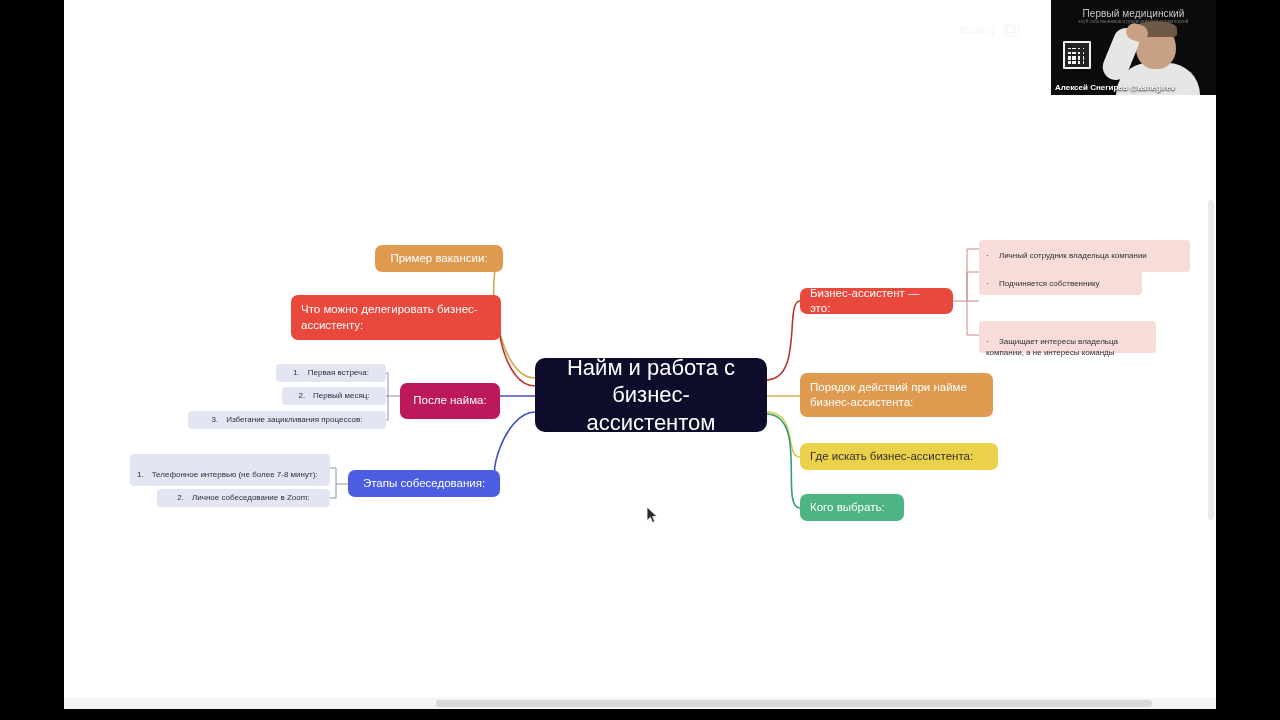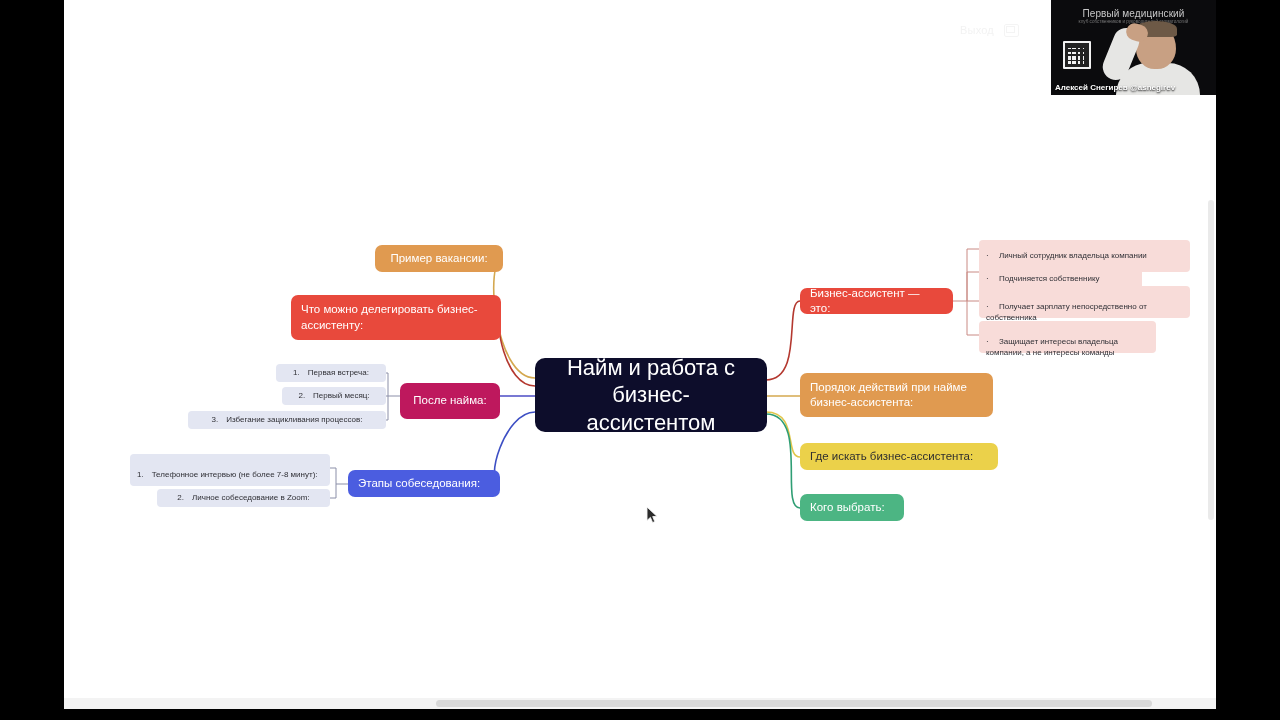--- a/index.html
+++ b/index.html
@@ -106,41 +106,38 @@
       <div class="node num" style="left:212px;top:364px;width:110px;height:18px;background:#e3e6f2;justify-content:center;">
         <span>1. Первая встреча:</span>
       </div>
       <div class="node num" style="left:218px;top:387px;width:104px;height:18px;background:#e3e6f2;justify-content:center;">
         <span>2. Первый месяц:</span>
       </div>
       <div class="node num" style="left:124px;top:411px;width:198px;height:18px;background:#e3e6f2;justify-content:center;">
         <span>3. Избегание зацикливания процессов:</span>
       </div>
 
-      <div class="node" style="left:284px;top:470px;width:152px;height:27px;background:#4b5de0;">
+      <div class="node" style="left:284px;top:470px;width:152px;height:27px;background:#4b5de0;justify-content:center;">
         <span>Этапы собеседования:</span>
       </div>
       <div class="node sub" style="left:66px;top:454px;width:200px;height:28px;background:#e3e6f2;">
         <span>1. Телефонное интервью (не более 7-8 минут):</span>
       </div>
       <div class="node num" style="left:93px;top:489px;width:173px;height:18px;background:#e3e6f2;justify-content:center;">
         <span>2. Личное собеседование в Zoom:</span>
       </div>
 
       <div class="node" style="left:736px;top:288px;width:153px;height:26px;background:#e8493c;justify-content:center;">
         <span>Бизнес-ассистент — это:</span>
       </div>
       <div class="node sub" style="left:915px;top:240px;width:211px;height:17px;background:#f8dcd9;align-items:center;">
         <span>·  Личный сотрудник владельца компании</span>
       </div>
-      <div class="node sub" style="left:915px;top:263px;width:163px;height:17px;background:#f8dcd9;align-items:center;">
+      <div class="node sub" style="left:915px;top:263px;width:163px;height:17px;background:#f8dcd9;align-items:flex-start;">
         <span>·  Подчиняется собственнику</span>
-      </div>
-      <div class="node sub" style="left:915px;top:286px;width:211px;height:27px;background:#f8dcd9;">
-        <span>·  Получает зарплату непосредственно от собственника</span>
       </div>
       <div class="node sub" style="left:915px;top:321px;width:177px;height:27px;background:#f8dcd9;">
         <span>·  Защищает интересы владельца компании, а не интересы команды</span>
       </div>
 
       <div class="node" style="left:736px;top:373px;width:193px;height:44px;background:#e09a50;">
         <span>Порядок действий при найме бизнес-ассистента:</span>
       </div>
 
       <div class="node" style="left:736px;top:443px;width:198px;height:27px;background:#ebd14a;color:#2f2f2f;">

